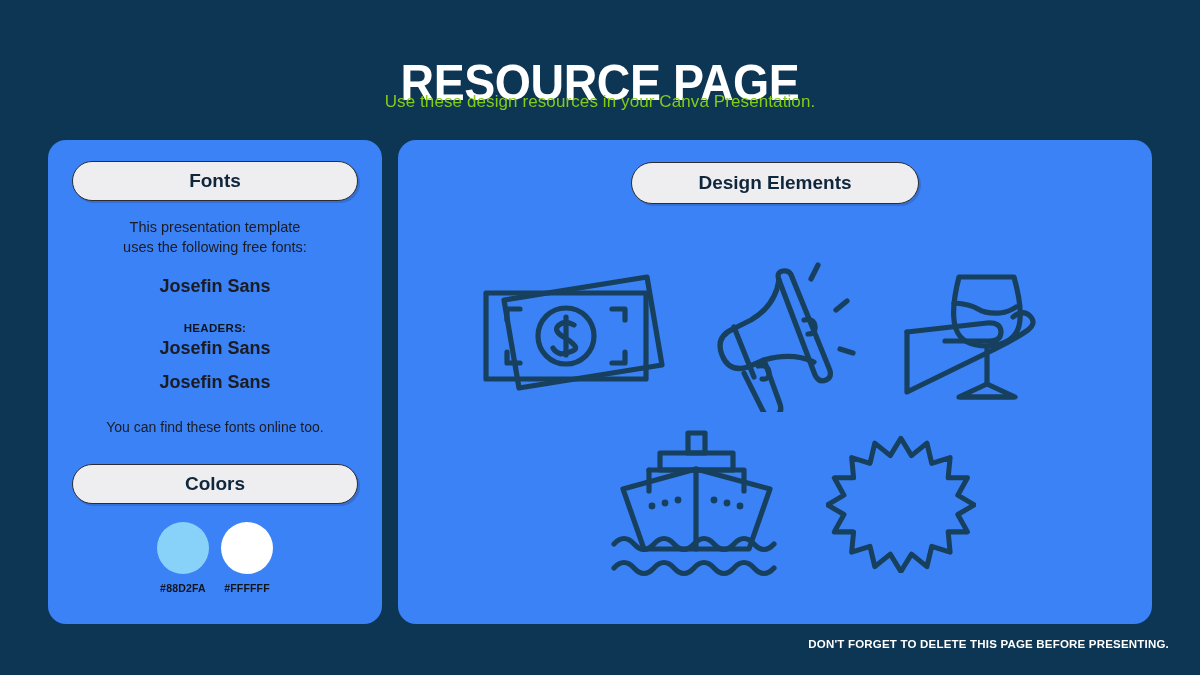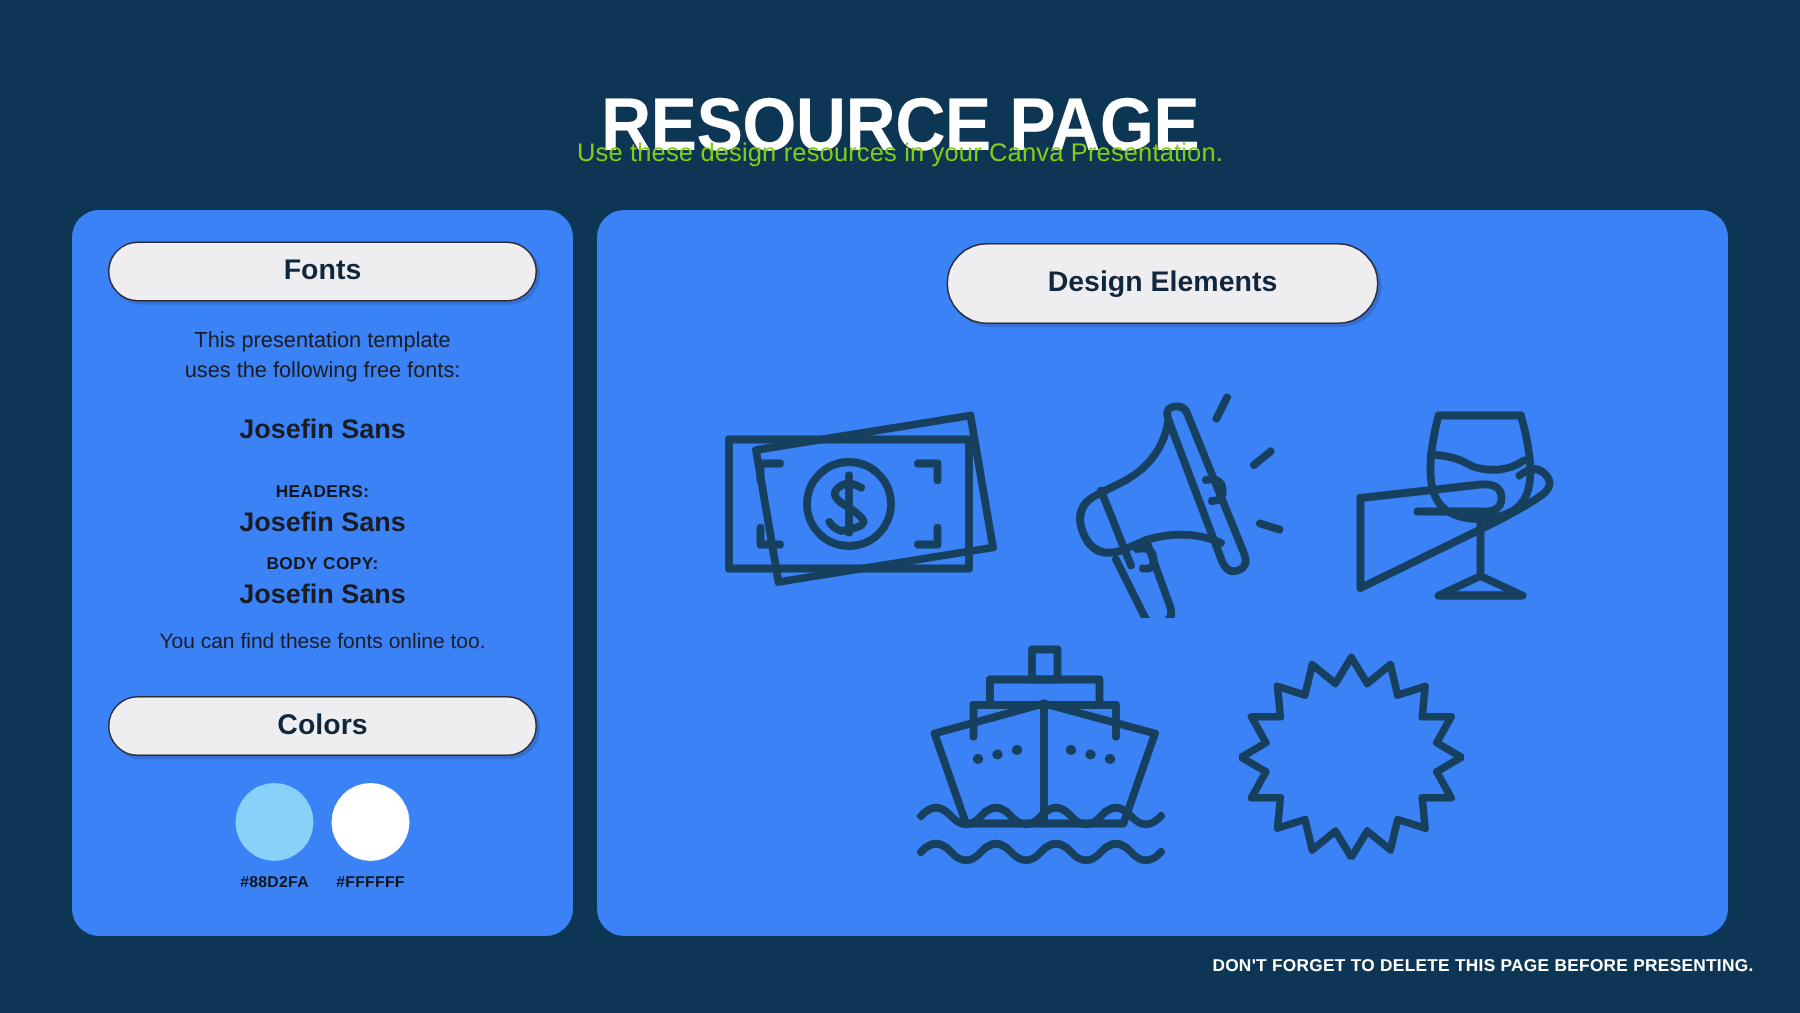--- a/index.html
+++ b/index.html
@@ -65,21 +65,21 @@
     box-shadow: 2px 2px 0 rgba(20,20,28,0.16);
     display: flex;
     align-items: center;
     justify-content: center;
     color: #10263c;
     font-weight: bold;
     box-sizing: border-box;
   }
   .pill-fonts   { left: 24px;  top: 21px;  width: 286px; height: 40px; font-size: 19px; }
   .pill-colors  { left: 24px;  top: 324px; width: 286px; height: 40px; font-size: 19px; }
-  .pill-design  { left: 233px; top: 22px;  width: 288px; height: 54px; font-size: 19px; }
+  .pill-design  { left: 233px; top: 22px;  width: 288px; height: 42px; font-size: 19px; }
 
   
   .fonts-intro {
     position: absolute;
     left: 24px;
     top: 78px;
     width: 286px;
     text-align: center;
     color: #1b1b22;
     font-size: 14.5px;
@@ -201,21 +201,20 @@
     </div>
 
     <div class="font-group fg-0">
       <div class="fam">Josefin Sans</div>
     </div>
     <div class="font-group fg-1">
       <div class="role">HEADERS:</div>
       <div class="fam">Josefin Sans</div>
     </div>
     <div class="font-group fg-2">
-      <div class="role">BODY COPY:</div>
       <div class="fam">Josefin Sans</div>
     </div>
 
     <div class="fonts-note">You can find these fonts online too.</div>
 
     <div class="pill pill-colors">
       <span>Colors</span>
     </div>
 
     <div class="swatch-row">

